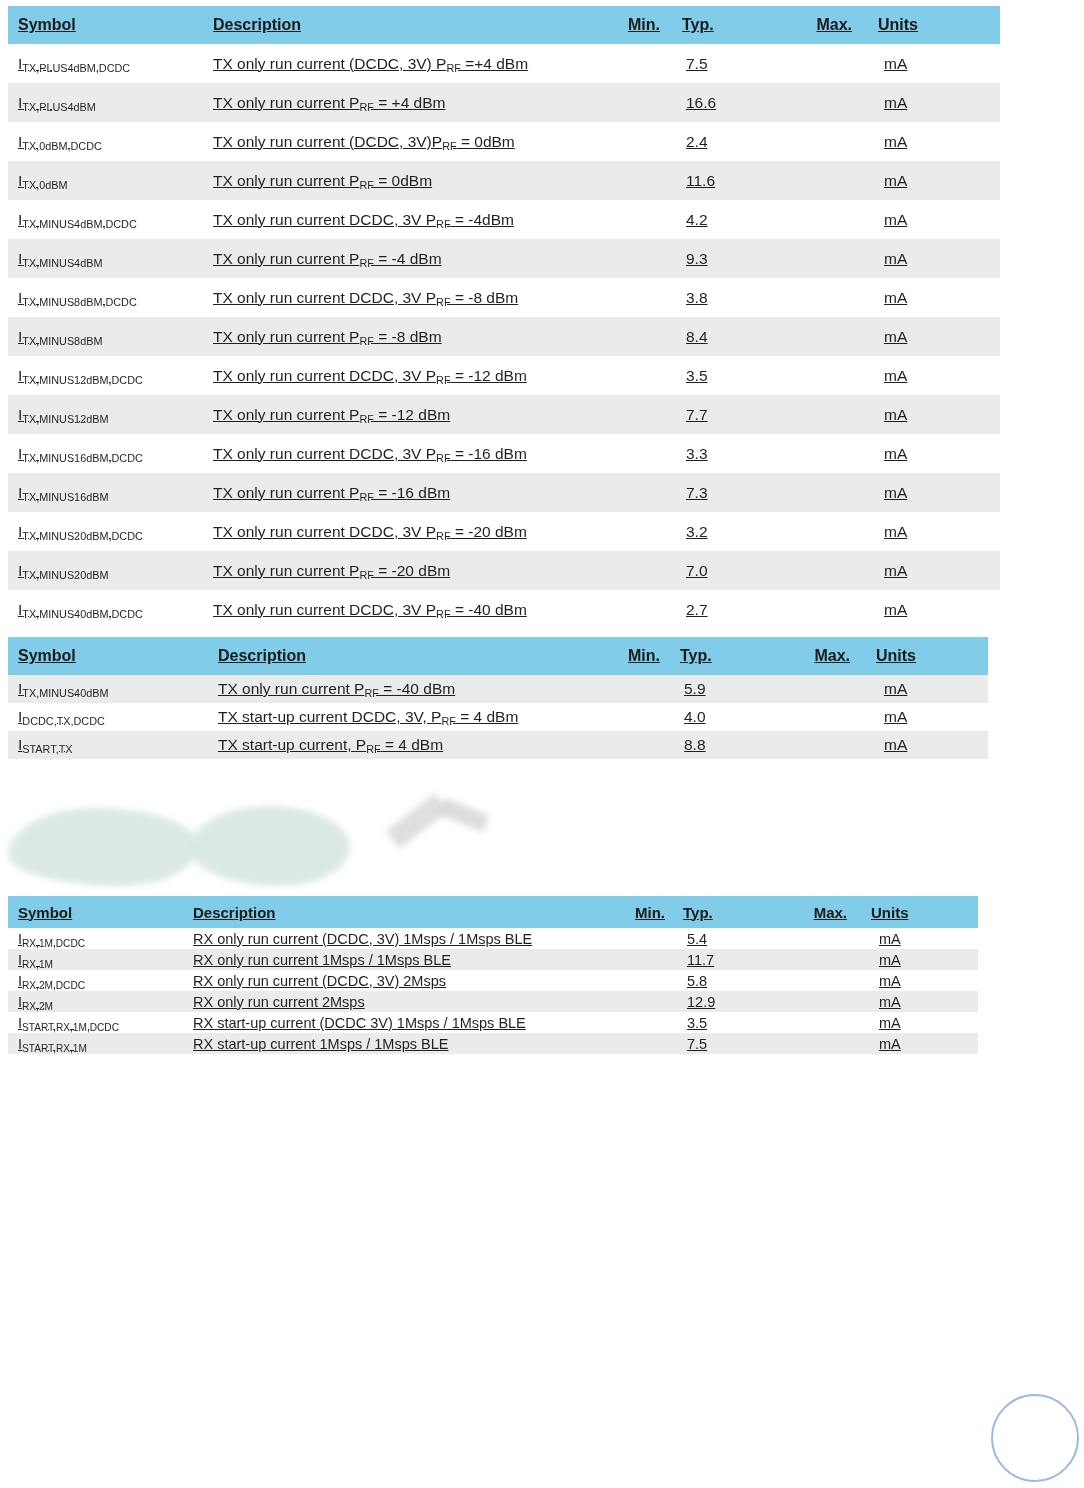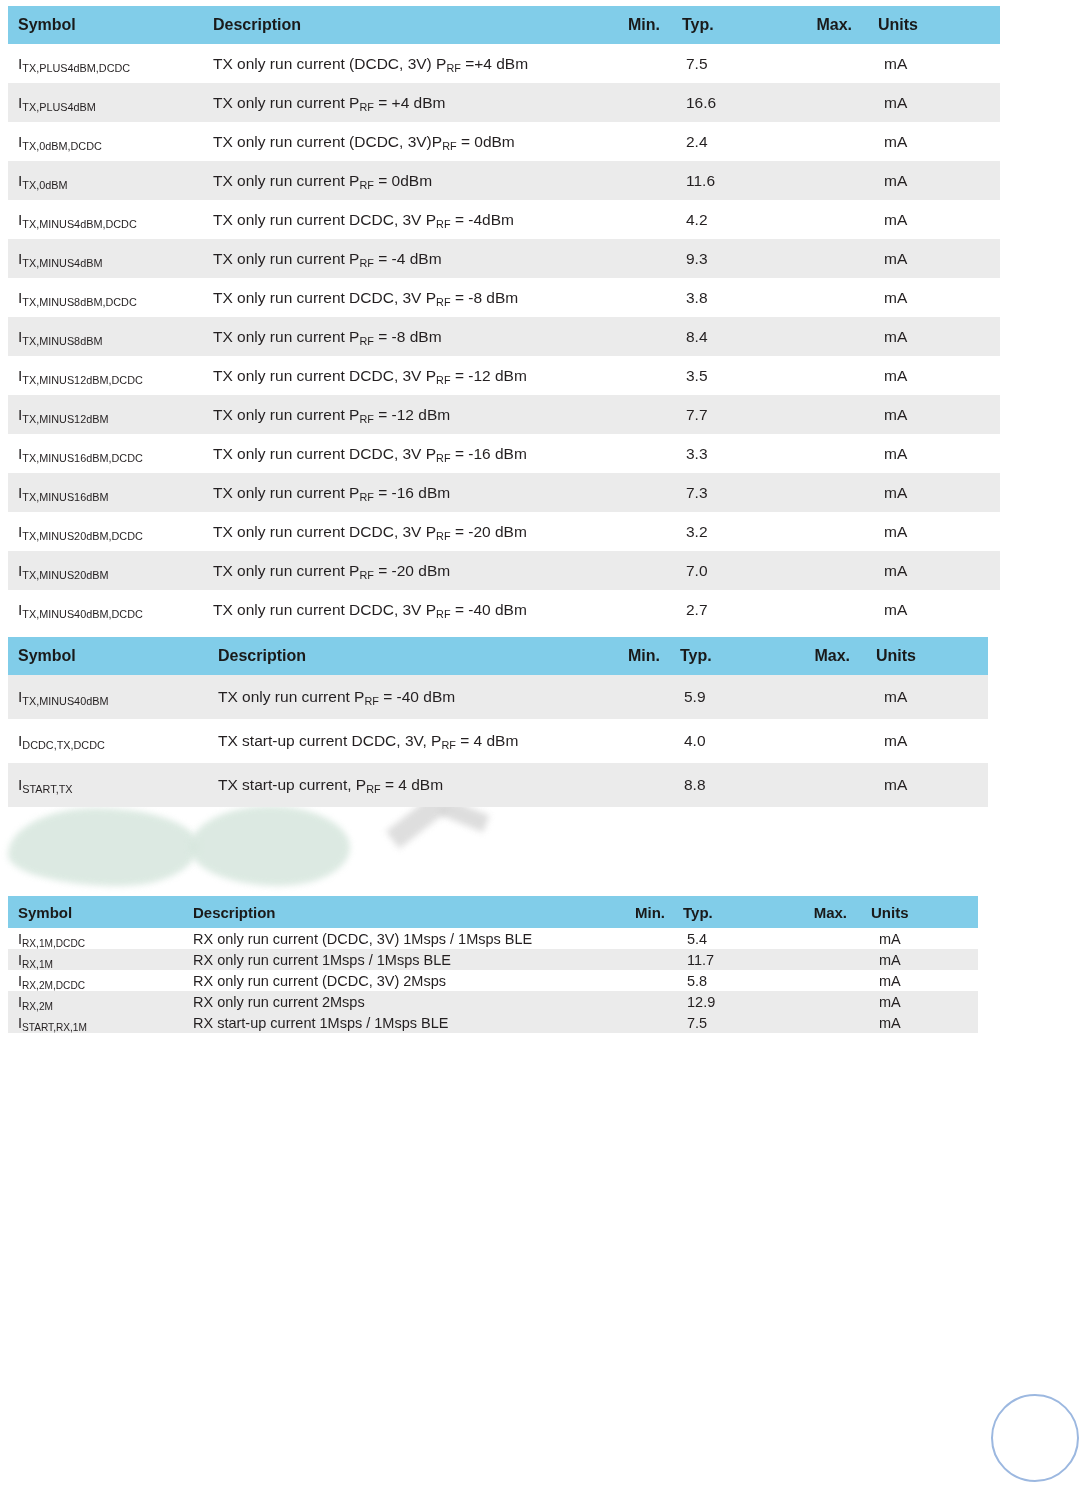--- a/index.html
+++ b/index.html
@@ -103,20 +103,21 @@
     border-radius: 50%;
     box-sizing: border-box;
   }
 
   
   .spec-table {
     position: absolute;
     border-collapse: collapse;
     z-index: 2;
     table-layout: fixed;
+    text-decoration: underline;
   }
   .spec-table th,
   .spec-table td {
     padding: 0;
     margin: 0;
     vertical-align: middle;
     text-align: left;
   }
   .spec-table thead th {
     background: #81cde9;
@@ -168,21 +169,21 @@
   #table-tx-run thead .c-units { padding-left: 4px !important; }
 
   
   #table-tx-start {
     left: 8px;
     top: 637px;
     width: 980px;
     font-size: 15.5px;
   }
   #table-tx-start thead th { height: 38px; font-size: 16px; }
-  #table-tx-start tbody td { height: 44px; }
+  #table-tx-start tbody td { height: 28px; }
   #table-tx-start col.k-sym   { width: 210px; }
   #table-tx-start col.k-desc  { width: 396px; }
   #table-tx-start col.k-min   { width: 62px; }
   #table-tx-start col.k-typ   { width: 102px; }
   #table-tx-start col.k-max   { width: 92px; }
   #table-tx-start col.k-units { width: 118px; }
   #table-tx-start .c-min  { padding-right: 16px !important; }
   #table-tx-start .c-max  { padding-right: 20px !important; }
   #table-tx-start .c-typ  { padding-left: 8px !important; }
   #table-tx-start .c-units{ padding-left: 14px !important; }
@@ -458,20 +459,28 @@
           <td class="c-units">mA</td>
         </tr>
         <tr class="even">
           <td class="c-sym">I<sub>RX,2M</sub></td>
           <td class="c-desc">RX only run current 2Msps</td>
           <td class="c-min"></td>
           <td class="c-typ">12.9</td>
           <td class="c-max"></td>
           <td class="c-units">mA</td>
         </tr>
+        <tr class="odd">
+          <td class="c-sym">I<sub>START,RX,1M,DCDC</sub></td>
+          <td class="c-desc">RX start-up current (DCDC 3V) 1Msps / 1Msps BLE</td>
+          <td class="c-min"></td>
+          <td class="c-typ">3.5</td>
+          <td class="c-max"></td>
+          <td class="c-units">mA</td>
+        </tr>
         <tr class="even">
           <td class="c-sym">I<sub>START,RX,1M</sub></td>
           <td class="c-desc">RX start-up current 1Msps / 1Msps BLE</td>
           <td class="c-min"></td>
           <td class="c-typ">7.5</td>
           <td class="c-max"></td>
           <td class="c-units">mA</td>
         </tr>
       </tbody>
   </table>

